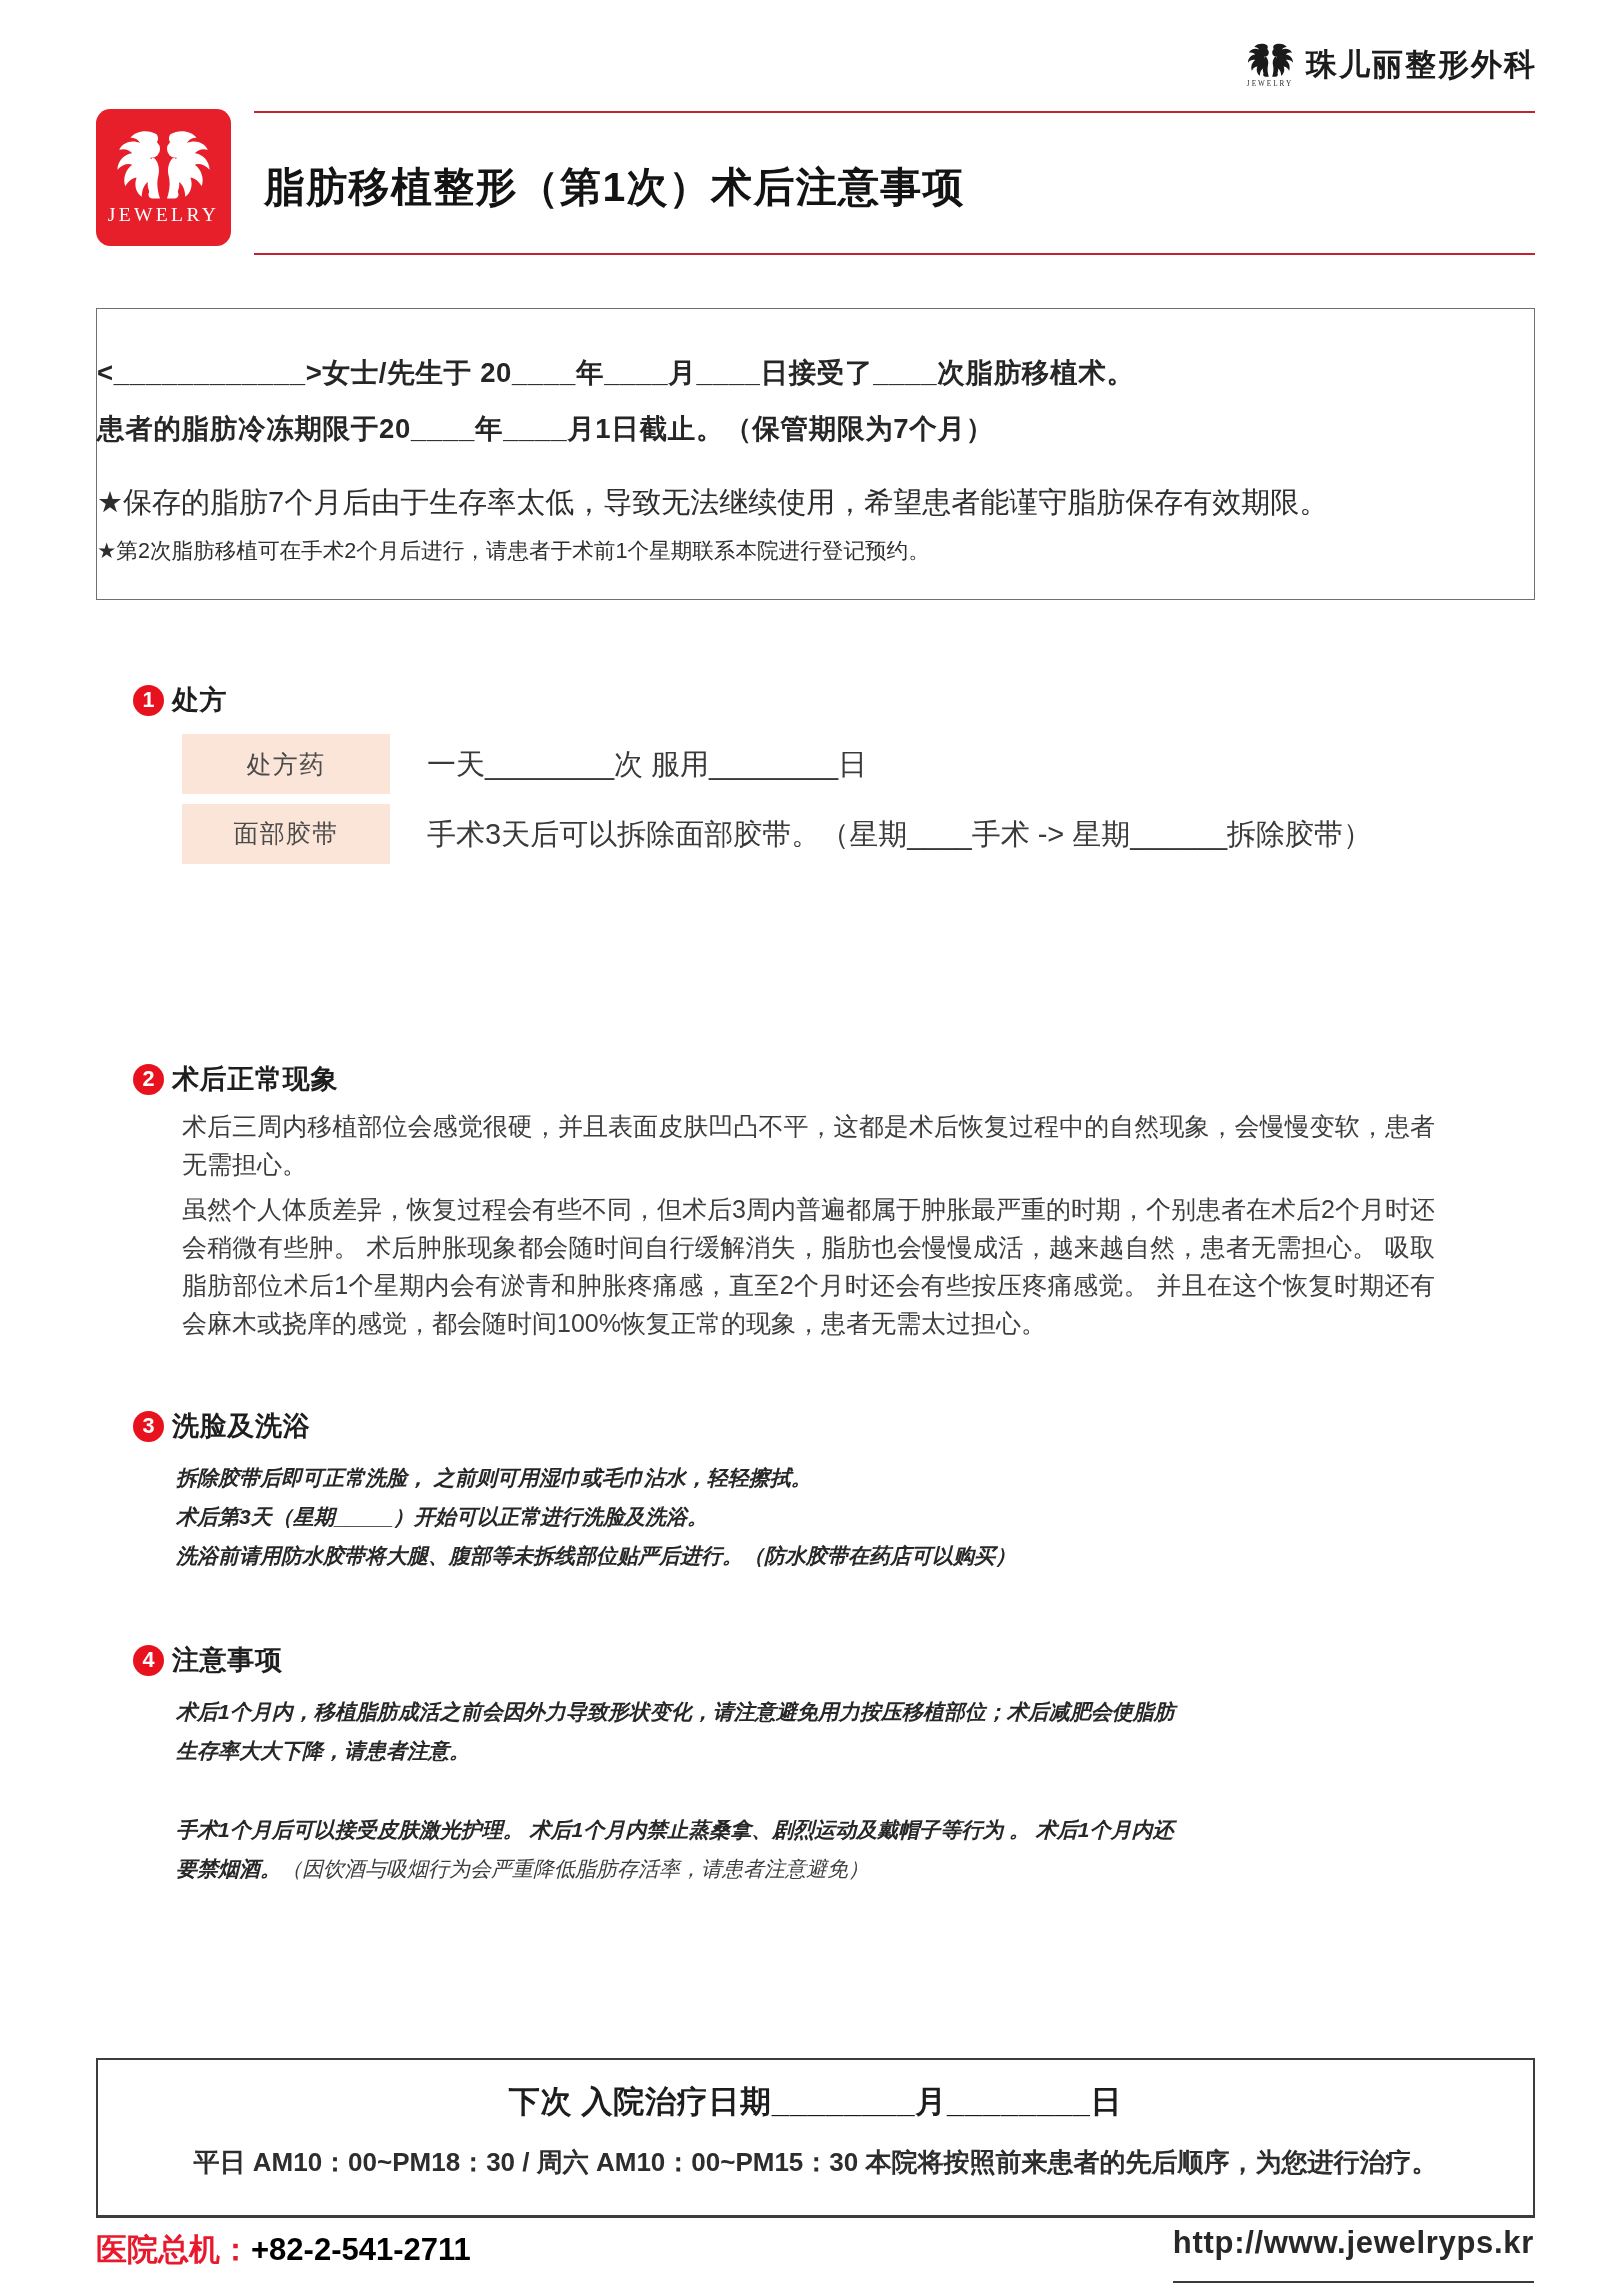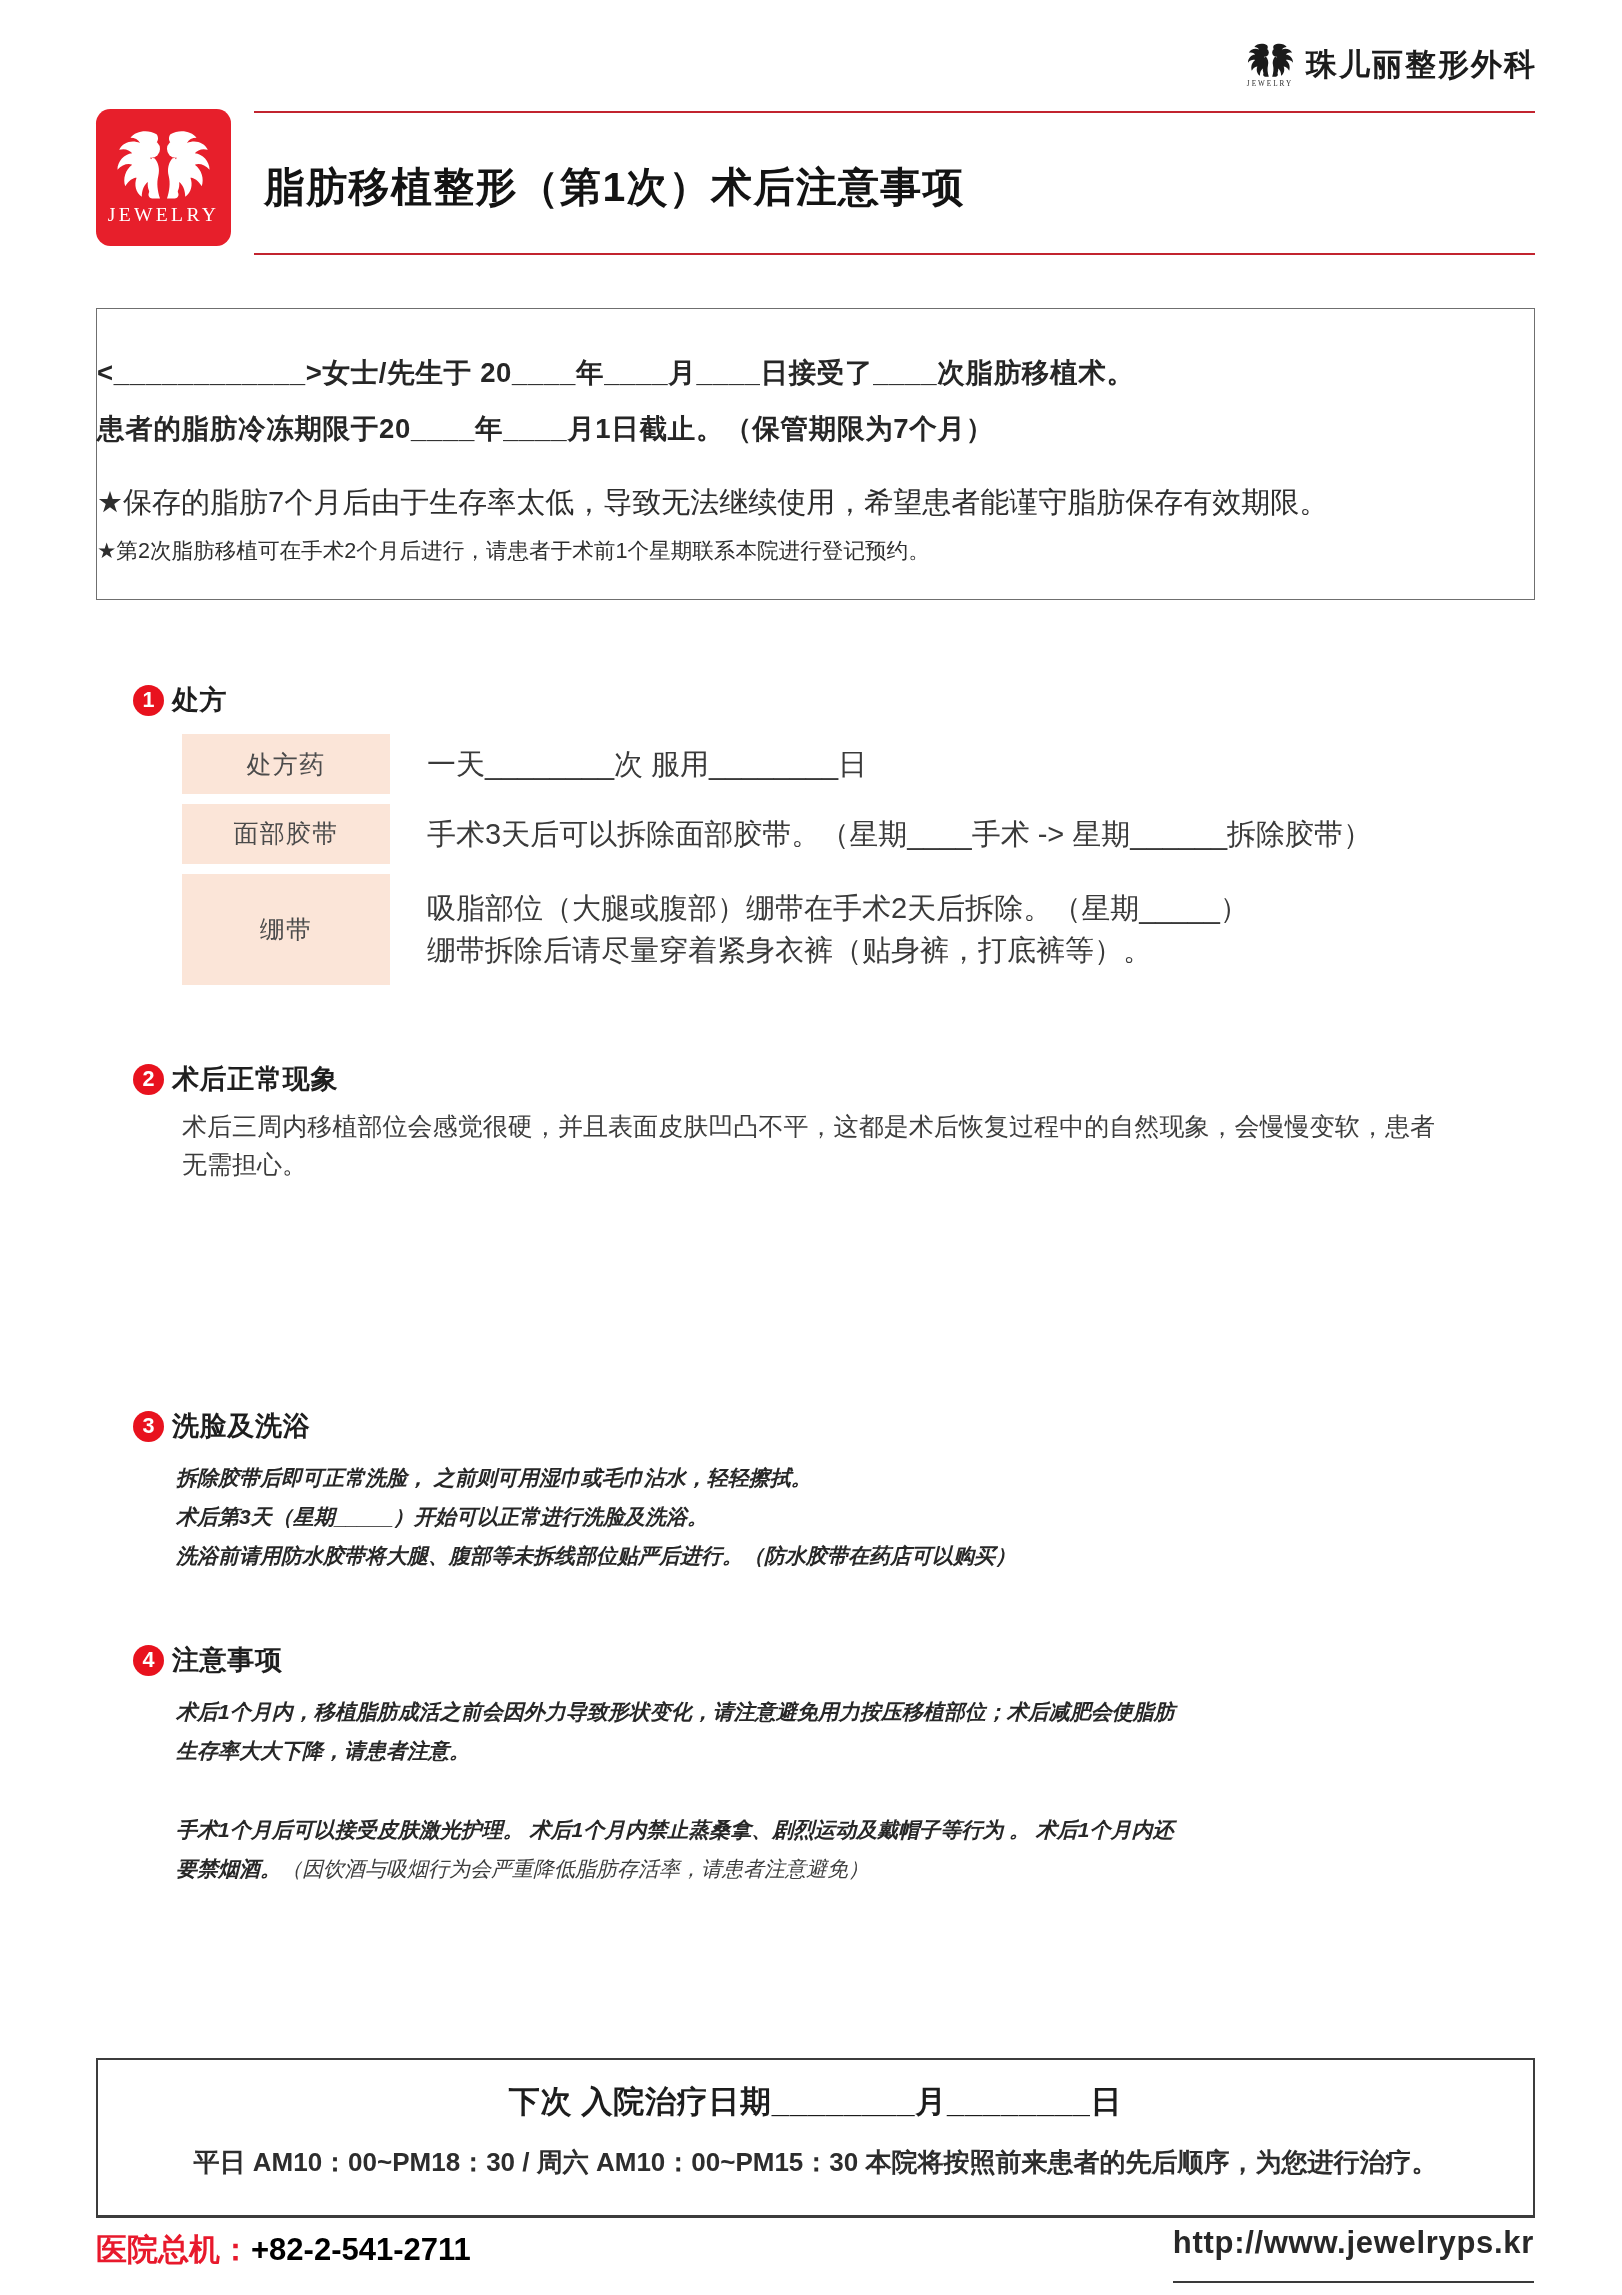--- a/index.html
+++ b/index.html
@@ -139,35 +139,29 @@
     <div class="rx-content h-92">
       <div>一天________次 服用________日</div>
     </div>
   </div>
   <div class="rx-row">
     <div class="rx-label h-92">面部胶带</div>
     <div class="rx-content h-92">
       <div>手术3天后可以拆除面部胶带。（星期____手术 -&gt; 星期______拆除胶带）</div>
     </div>
   </div>
-  <div class="rx-row">
-    <div class="rx-label h-170">绷带</div>
-    <div class="rx-content h-170">
-      <div>吸脂部位（大腿或腹部）绷带在手术2天后拆除。（星期_____）</div>
-      <div>绷带拆除后请尽量穿着紧身衣裤（贴身裤，打底裤等）。</div>
-    </div>
-  </div>
 </div>
 
 <div class="sec-head" style="top:1061px;">
   <div class="badge">2</div>
   <div class="sec-title">术后正常现象</div>
 </div>
 <div class="body-text" style="top:1107px;">
   <p>术后三周内移植部位会感觉很硬，并且表面皮肤凹凸不平，这都是术后恢复过程中的自然现象，会慢慢变软，患者无需担心。</p>
+  <p>虽然个人体质差异，恢复过程会有些不同，但术后3周内普遍都属于肿胀最严重的时期，个别患者在术后2个月时还会稍微有些肿。 术后肿胀现象都会随时间自行缓解消失，脂肪也会慢慢成活，越来越自然，患者无需担心。 吸取脂肪部位术后1个星期内会有淤青和肿胀疼痛感，直至2个月时还会有些按压疼痛感觉。 并且在这个恢复时期还有会麻木或挠庠的感觉，都会随时间100%恢复正常的现象，患者无需太过担心。</p>
 </div>
 
 <div class="sec-head" style="top:1408px;">
   <div class="badge">3</div>
   <div class="sec-title">洗脸及洗浴</div>
 </div>
 <div class="bold-block" style="top:1458px;">
   <div>拆除胶带后即可正常洗脸， 之前则可用湿巾或毛巾沾水，轻轻擦拭。</div>
   <div>术后第3天（星期_____）开始可以正常进行洗脸及洗浴。</div>
   <div>洗浴前请用防水胶带将大腿、腹部等未拆线部位贴严后进行。（防水胶带在药店可以购买）</div>

